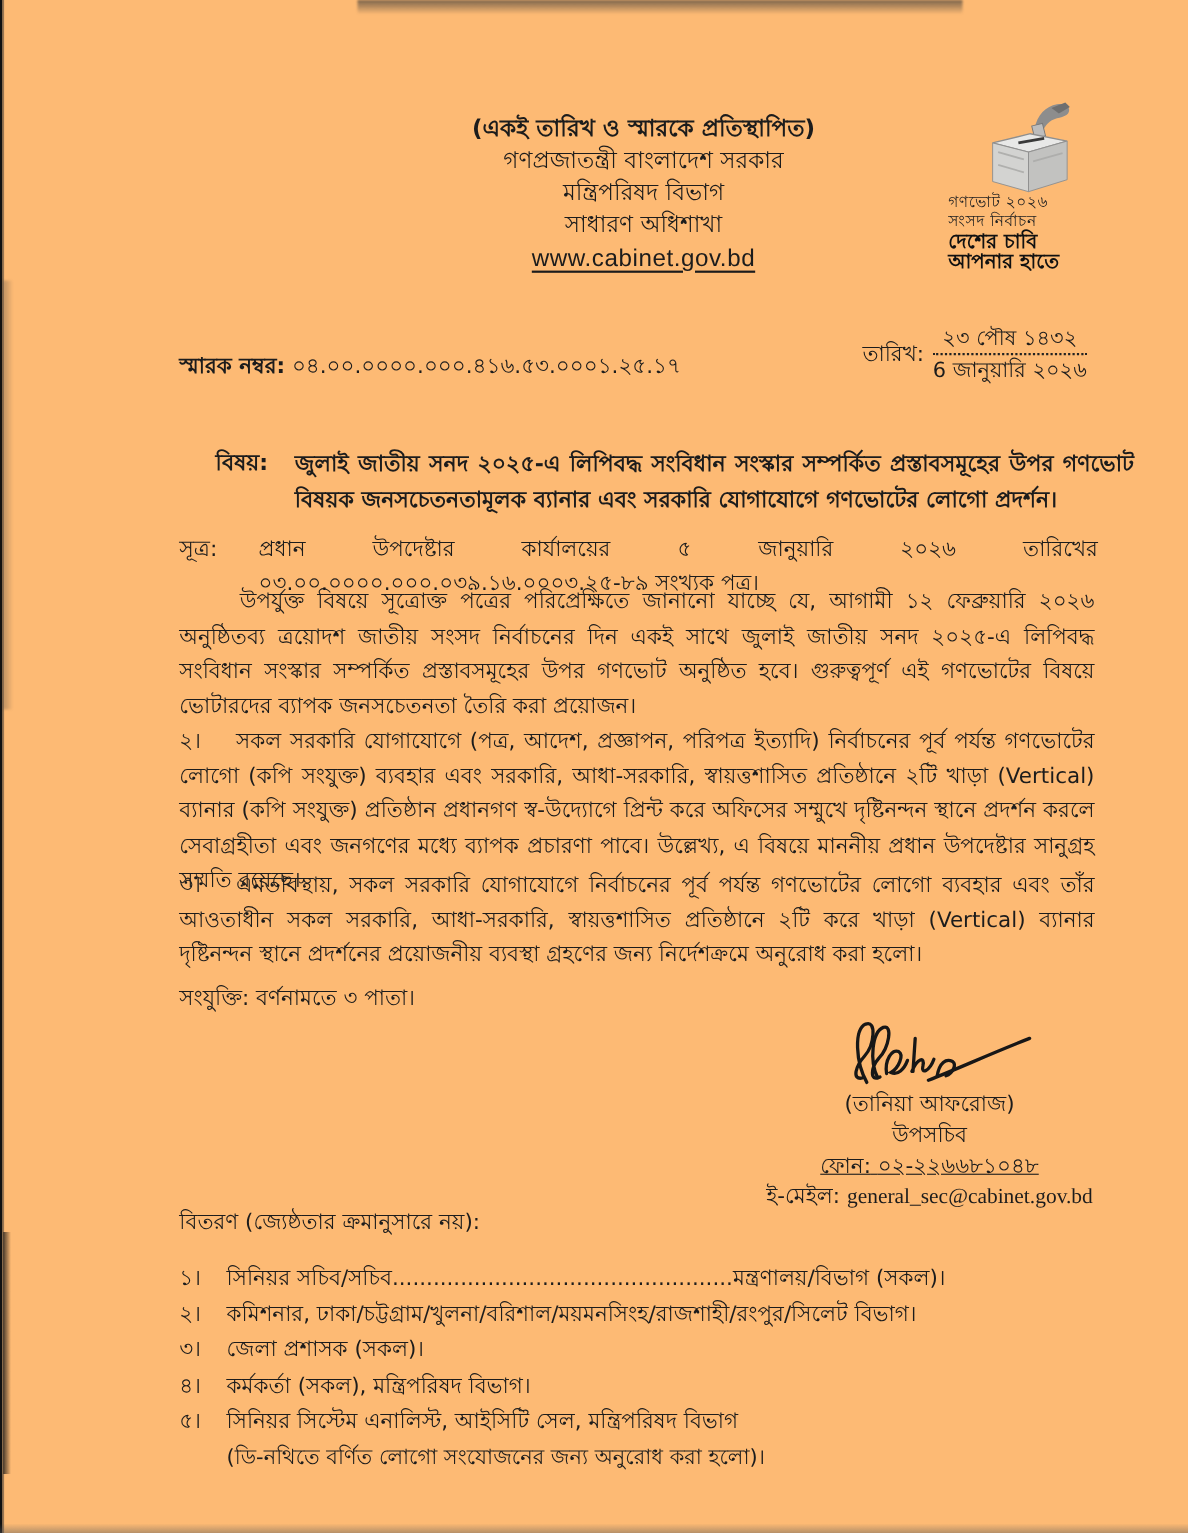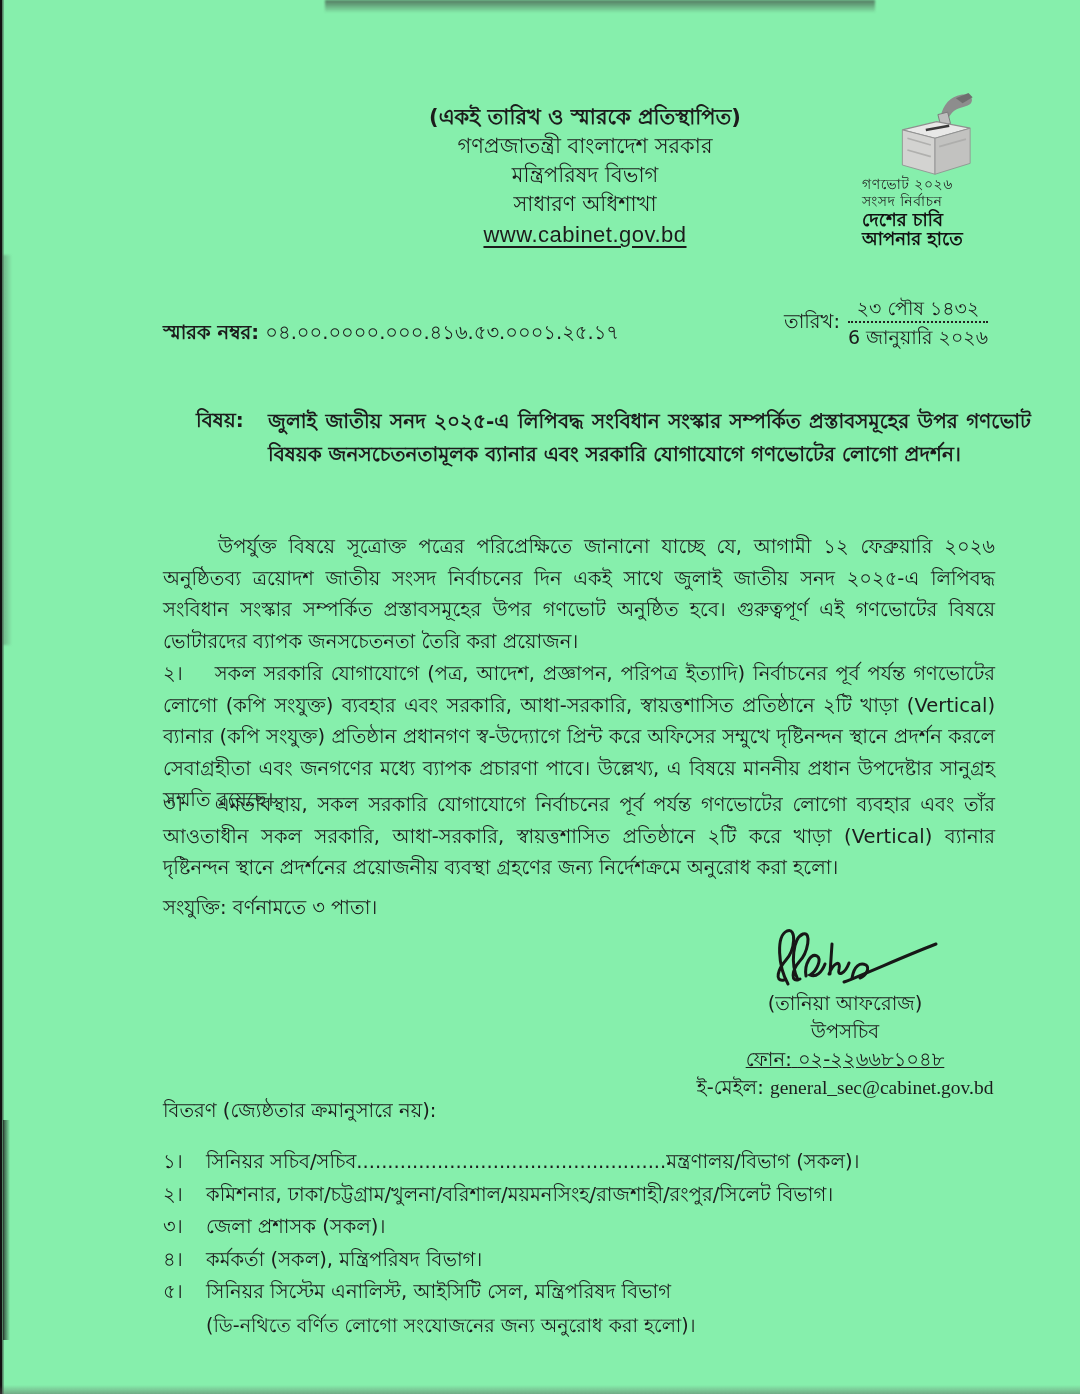--- a/index.html
+++ b/index.html
@@ -1,20 +1,20 @@
 <!DOCTYPE html>
 <html lang="bn"><head>
 <meta charset="utf-8">
 <style>
   * { margin:0; padding:0; box-sizing:border-box; }
   html,body { background:#e9e9e9; }
   body { font-family:"DejaVu Sans", sans-serif; }
   .sheet {
     position:relative; width:1080px; height:1394px; margin:0 auto;
-    background:#86efac; color:#1c1c1c; overflow:hidden;
+    background:#fdba74; color:#1c1c1c; overflow:hidden;
   }
   
   .artifact { position:absolute; pointer-events:none; }
   .edge-left { left:0; top:0; width:4px; height:100%;
     background:linear-gradient(90deg,#111 0 2px, rgba(40,40,40,.55) 2px 3px, rgba(90,90,90,.15)); }
   .edge-left-smudge { left:3px; top:255px; width:9px; height:390px;
     background:linear-gradient(90deg, rgba(70,70,70,.35), rgba(120,120,120,0)); filter:blur(1px); }
   .edge-left-smudge2 { left:3px; top:1120px; width:7px; height:220px;
     background:linear-gradient(90deg, rgba(20,20,20,.75), rgba(120,120,120,0)); filter:blur(.5px); }
   .top-smudge { left:325px; top:0; width:550px; height:13px;
@@ -137,20 +137,24 @@
         <div>6 জানুয়ারি ২০২৬</div>
       </span>
     </div>
   </div>
 
   <div class="labeled subject-row">
     <span class="lab">বিষয়:</span>
     <span class="txt">জুলাই জাতীয় সনদ ২০২৫-এ লিপিবদ্ধ সংবিধান সংস্কার সম্পর্কিত প্রস্তাবসমূহের উপর গণভোট বিষয়ক জনসচেতনতামূলক ব্যানার এবং সরকারি যোগাযোগে গণভোটের লোগো প্রদর্শন।</span>
   </div>
 
+  <div class="labeled reference-row">
+    <span class="lab">সূত্র:</span>
+    <span class="txt">প্রধান উপদেষ্টার কার্যালয়ের ৫ জানুয়ারি ২০২৬ তারিখের ০৩.০০.০০০০.০০০.০৩৯.১৬.০০০৩.২৫-৮৯ সংখ্যক পত্র।</span>
+  </div>
 
   <p class="para para-1">উপর্যুক্ত বিষয়ে সূত্রোক্ত পত্রের পরিপ্রেক্ষিতে জানানো যাচ্ছে যে, আগামী ১২ ফেব্রুয়ারি ২০২৬ অনুষ্ঠিতব্য ত্রয়োদশ জাতীয় সংসদ নির্বাচনের দিন একই সাথে জুলাই জাতীয় সনদ ২০২৫-এ লিপিবদ্ধ সংবিধান সংস্কার সম্পর্কিত প্রস্তাবসমূহের উপর গণভোট অনুষ্ঠিত হবে। গুরুত্বপূর্ণ এই গণভোটের বিষয়ে ভোটারদের ব্যাপক জনসচেতনতা তৈরি করা প্রয়োজন।</p>
   <p class="para para-2">
     <span class="para-num">২।</span><span>সকল সরকারি যোগাযোগে (পত্র, আদেশ, প্রজ্ঞাপন, পরিপত্র ইত্যাদি) নির্বাচনের পূর্ব পর্যন্ত গণভোটের লোগো (কপি সংযুক্ত) ব্যবহার এবং সরকারি, আধা-সরকারি, স্বায়ত্তশাসিত প্রতিষ্ঠানে ২টি খাড়া (Vertical) ব্যানার (কপি সংযুক্ত) প্রতিষ্ঠান প্রধানগণ স্ব-উদ্যোগে প্রিন্ট করে অফিসের সম্মুখে দৃষ্টিনন্দন স্থানে প্রদর্শন করলে সেবাগ্রহীতা এবং জনগণের মধ্যে ব্যাপক প্রচারণা পাবে। উল্লেখ্য, এ বিষয়ে মাননীয় প্রধান উপদেষ্টার সানুগ্রহ সম্মতি রয়েছে।</span>
   </p>
   <p class="para para-3">
     <span class="para-num">৩।</span><span>এমতাবস্থায়, সকল সরকারি যোগাযোগে নির্বাচনের পূর্ব পর্যন্ত গণভোটের লোগো ব্যবহার এবং তাঁর আওতাধীন সকল সরকারি, আধা-সরকারি, স্বায়ত্তশাসিত প্রতিষ্ঠানে ২টি করে খাড়া (Vertical) ব্যানার দৃষ্টিনন্দন স্থানে প্রদর্শনের প্রয়োজনীয় ব্যবস্থা গ্রহণের জন্য নির্দেশক্রমে অনুরোধ করা হলো।</span>
   </p>
 
   <div class="attachment">সংযুক্তি: বর্ণনামতে ৩ পাতা।</div>

